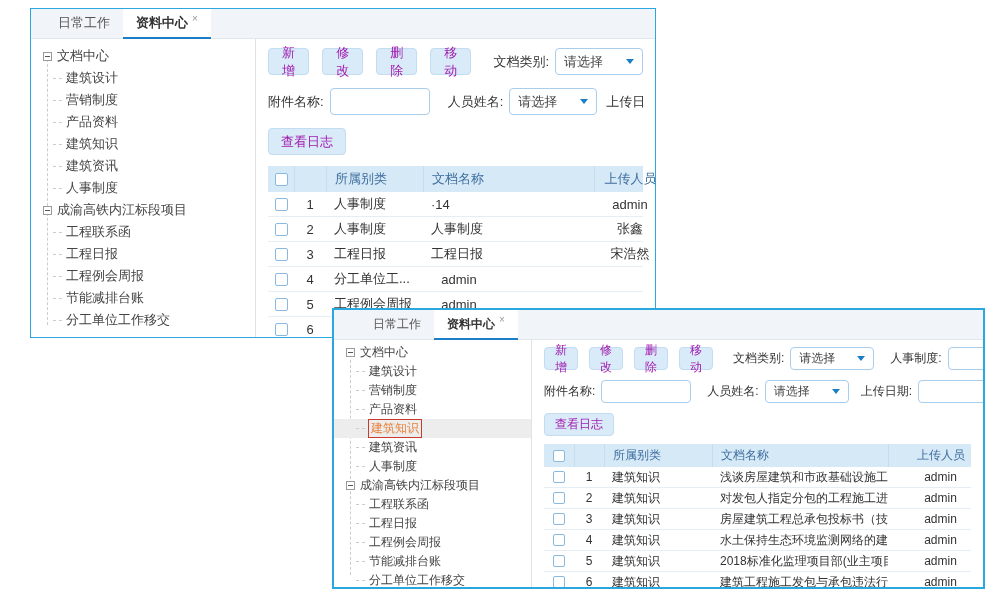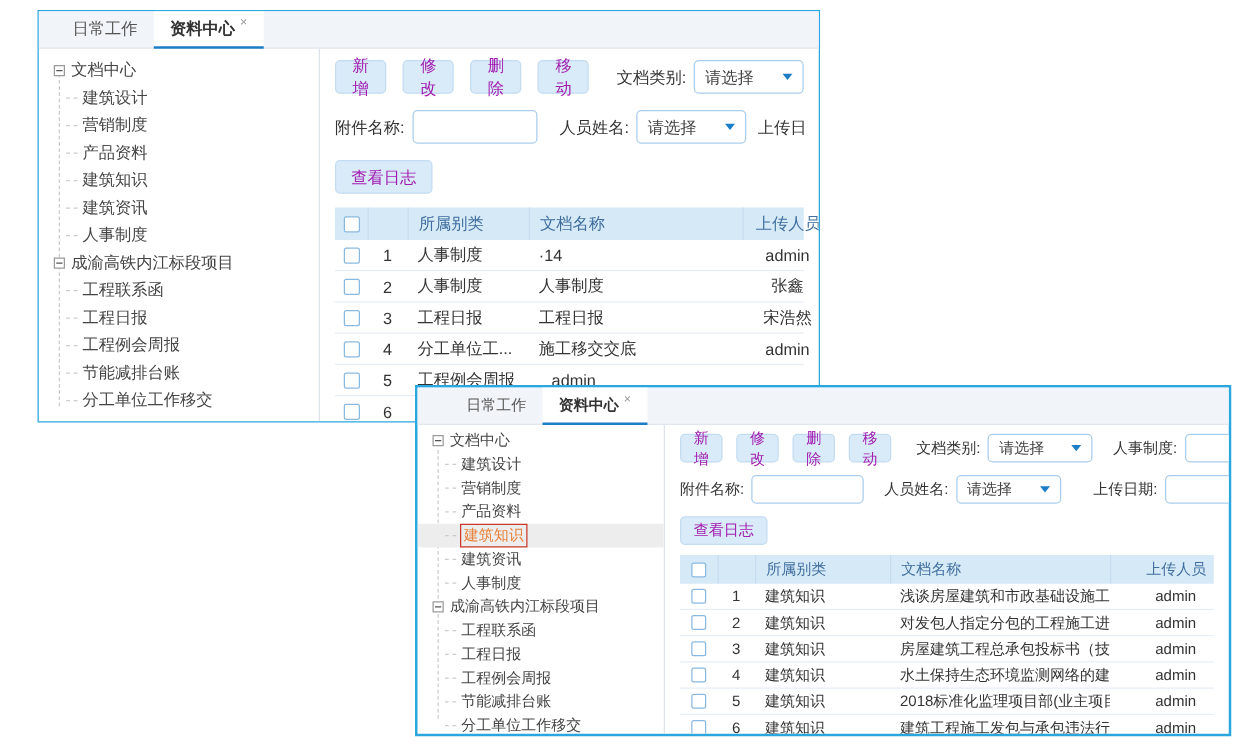--- a/index.html
+++ b/index.html
@@ -217,21 +217,20 @@
                 <div class="cell txt c3">工程日报</div>
                 <div class="cell ctr c4">宋浩然</div>
               </div>
 
               <div class="trow">
                 <div class="cell ctr c0">
                   <span class="cb"></span>
                 </div>
                 <div class="cell ctr c1">4</div>
                 <div class="cell txt c2">分工单位工...</div>
-                <div class="cell txt c3">施工移交交底</div>
                 <div class="cell ctr c4">admin</div>
               </div>
 
               <div class="trow">
                 <div class="cell ctr c0">
                   <span class="cb"></span>
                 </div>
                 <div class="cell ctr c1">5</div>
                 <div class="cell txt c2">工程例会周报</div>
                 <div class="cell ctr c4">admin</div>
@@ -343,21 +342,21 @@
           <input class="inp clipped" value="" style="">
         </div>
         <div class="frow">
           <span class="lbl" style="margin-left:0">附件名称:</span>
           <input class="inp" value="" style="">
           <span class="lbl" style="margin-left:16px">人员姓名:</span>
           <div class="select">
             <span>请选择</span>
             <span class="caret"></span>
           </div>
-          <span class="lbl" style="margin-left:26px">上传日期:</span>
+          <span class="lbl" style="margin-left:12px">上传日期:</span>
           <input class="inp clipped" value="" style="">
         </div>
         <div class="frow">
           <button class="btn">查看日志</button>
         </div>
         <div class="tbl">
           <div class="thead">
             <div class="cell ctr c0">
                 <span class="cb"></span>
               </div>

